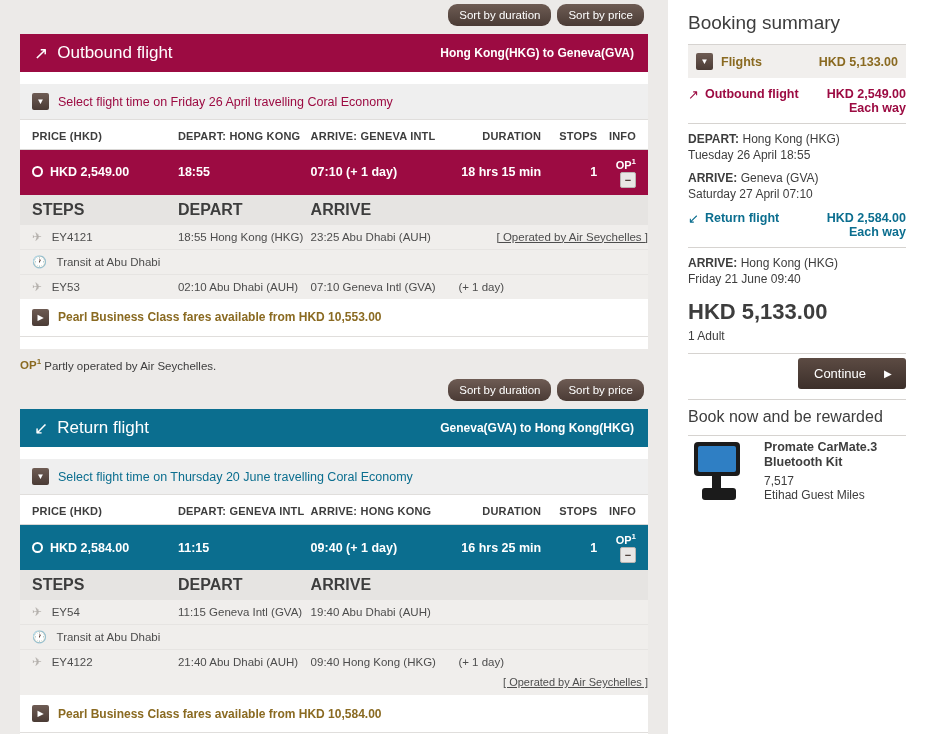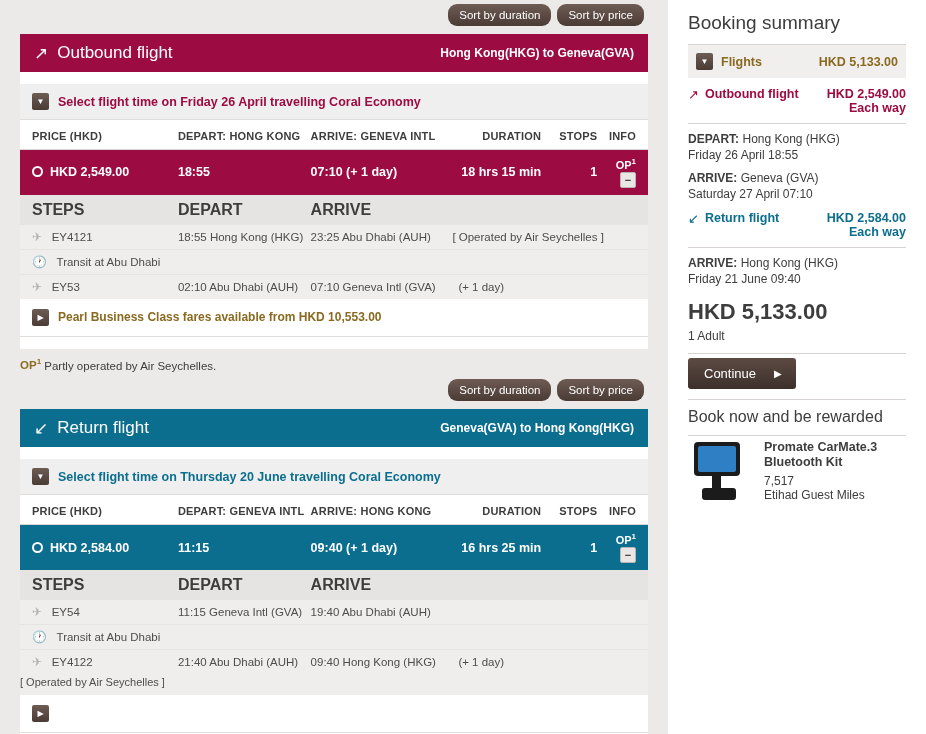--- a/index.html
+++ b/index.html
@@ -48,21 +48,21 @@
     background: #efefef; padding: 9px 12px; margin: 12px 0 0 0;
     border-bottom: 1px solid #e0dedc;
   }
   .selectbar.ret { margin-top: 12px; }
   .sqbtn {
     width: 17px; height: 17px; border-radius: 2px;
     background: linear-gradient(#6e5c54, #4a3b35);
     color: #fff; font-size: 8px; line-height: 17px; text-align: center;
     display: inline-block; flex: none;
   }
-  .selectbar .txt { font-size: 12.5px; font-weight: bold; }
+  .selectbar .txt { font-size: 12.5px; font-weight: normal; }
   .selectbar.out .txt { color: #9c0b42; }
   .selectbar.ret .txt { color: #0b6e8f; }
 
   table.fl { width: 100%; border-collapse: collapse; }
   .colhead td {
     font-size: 11px; font-weight: bold; color: #3d3d3d;
     padding: 10px 0 7px 0; letter-spacing: .2px;
     border-bottom: 1px solid #d9d7d5;
   }
   .c-price { width: 168px; padding-left: 12px !important; }
@@ -95,21 +95,21 @@
     padding: 6px 0; color: #3d3d3d;
   }
   .steprow td {
     background: #f0eeec; font-size: 11.5px; color: #4d4d4d;
     padding: 5px 0; border-bottom: 1px solid #e6e4e2;
   }
   .steprow.last td { border-bottom: none; }
   .steprow .ico { padding-left: 12px; }
   .plane { color: #b4b0ac; font-size: 12px; }
   .clock { color: #b4b0ac; font-size: 12px; }
-  .opby { padding-right: 12px; font-size: 11px; color: #4d4d4d; }
+  .opby { text-align: right; padding-right: 12px; font-size: 11px; color: #4d4d4d; text-decoration: underline; }
   .opby-row td { background: #f0eeec; padding: 2px 0 7px 0; }
 
   .pearl {
     display: flex; align-items: center; gap: 9px;
     padding: 10px 12px; border-bottom: 1px solid #e0dedc; background: #fff;
   }
   .pearl .txt { color: #8a6a21; font-weight: bold; font-size: 12px; }
 
   .opnote {
     padding: 9px 0 0 0; font-size: 11.5px; color: #3d3d3d;
@@ -149,21 +149,21 @@
 
   .notes {
     font-size: 12px; line-height: 16px; font-weight: bold;
     padding: 12px 0 0 0;
   }
   .notes .link { color: #a98e5a; font-weight: bold; }
 
   .total { font-size: 22px; font-weight: bold; padding: 12px 0 0 0; color: #3d3d3d; }
   .pax { font-size: 12px; padding: 4px 0 10px 0; }
 
-  .continue-wrap { display: flex; justify-content: flex-start; padding: 4px 0 10px 0; }
+  .continue-wrap { display: flex; justify-content: flex-end; padding: 4px 0 10px 0; }
   .continue {
     background: linear-gradient(#5c4b43, #3c2f2a);
     color: #fff; border: none; border-radius: 3px;
     font-size: 13px; padding: 8px 12px 8px 16px; cursor: pointer;
     display: flex; align-items: center; gap: 18px; min-width: 108px;
     font-family: "Liberation Sans", sans-serif;
   }
   .continue .tri { font-size: 10px; }
 
   .reward-title { font-size: 16px; padding: 8px 0 9px 0; }
@@ -356,20 +356,21 @@
           <td colspan="3" style="padding-left:6px">(+ 1 day)</td>
         </tr>
         <tr class="opby-row">
           <td colspan="6" class="opby">[ Operated by Air Seychelles ]</td>
         </tr>
       </tbody>
         </table>
 
       <div class="pearl">
         <span class="sqbtn">▶</span>
+        <span class="txt">Pearl Business Class fares available from HKD 10,584.00</span>
       </div>
     </div>
   </div>
 
   <div class="right">
     <div class="bs-title">Booking summary</div>
     <div class="bs-rule"></div>
 
     <div class="flights-row">
       <span class="sqbtn">▼</span>
@@ -383,21 +384,21 @@
         <span class="name">Outbound flight</span>
         <span class="right-amt">
           <span class="amt">HKD 2,549.00</span>
           <span class="each">Each way</span>
         </span>
       </div>
       <div class="leg-sep"></div>
       <div class="leg-detail">
         <b>DEPART:</b>
         <span>Hong Kong (HKG)</span><br>
-        <span>Friday 26 April 18:55</span>
+        <span>Tuesday 26 April 18:55</span>
       </div>
       <div class="leg-detail">
         <b>ARRIVE:</b>
         <span>Geneva (GVA)</span><br>
         <span>Saturday 27 April 07:10</span>
       </div>
     </div>
 
     <div class="leg ret">
       <div class="leg-head">

